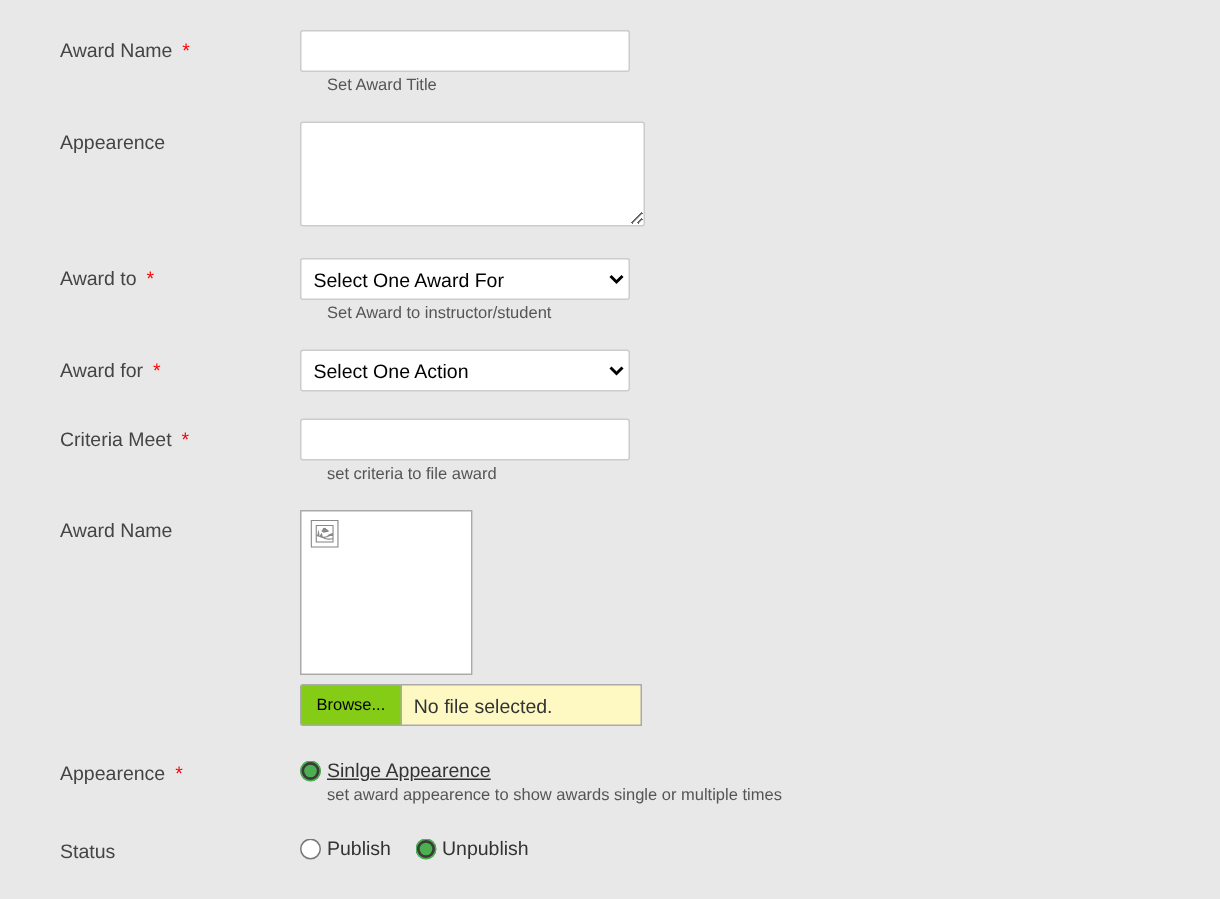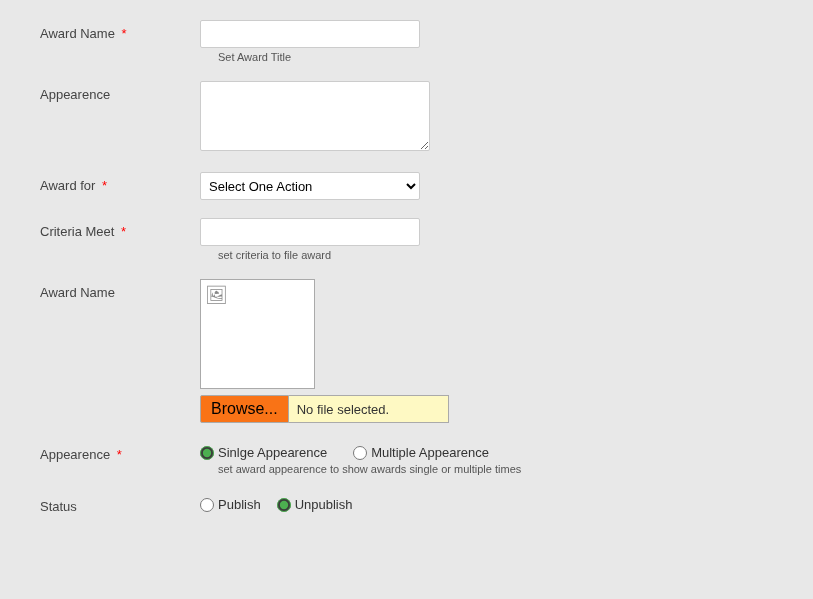--- a/index.html
+++ b/index.html
@@ -84,44 +84,45 @@
     .image-icon {
       font-size: 18px;
       color: #888;
     }
     .file-input-row {
       display: flex;
       align-items: center;
       gap: 0;
     }
     .browse-btn {
-      background: #f97316;
+      background: #84cc16;
       border: 1px solid #aaa;
       padding: 4px 10px;
-      font-size: 16px;
+      font-size: 11px;
       cursor: pointer;
       border-radius: 2px 0 0 2px;
       height: 28px;
     }
     .file-name-display {
       border: 1px solid #aaa;
       border-left: none;
       background: #fef9c3;
       padding: 4px 8px;
       font-size: 13px;
       height: 28px;
       min-width: 160px;
       line-height: 20px;
       color: #333;
     }
     .radio-group {
       display: flex;
       align-items: flex-end;
-      gap: 26px;
+      gap: 3px;
       padding-top: 4px;
+      text-decoration: underline;
     }
     .radio-label {
       display: flex;
       align-items: center;
       gap: 4px;
       font-size: 13px;
       cursor: pointer;
     }
     input[type="radio"] {
       accent-color: #4caf50;
@@ -153,20 +154,34 @@
 
   <div class="form-row">
     <div class="form-label">
       <span>Appearence</span>
     </div>
     <div class="form-control-wrap">
       <textarea style=""></textarea>
     </div>
   </div>
 
+  <div class="form-row">
+    <div class="form-label">
+      <span>Award to</span>
+      <span class="required-star">*</span>
+    </div>
+    <div class="form-control-wrap">
+      <select>
+        <option>Select One Award For</option>
+        <option>Instructor</option>
+        <option>Student</option>
+      </select>
+      <div class="hint-text">Set Award to instructor/student</div>
+    </div>
+  </div>
 
   <div class="form-row">
     <div class="form-label">
       <span>Award for</span>
       <span class="required-star">*</span>
     </div>
     <div class="form-control-wrap">
       <select>
         <option>Select One Action</option>
         <option>Complete Course</option>
@@ -205,24 +220,20 @@
   <div class="form-row">
     <div class="form-label">
       <span>Appearence</span>
       <span class="required-star">*</span>
     </div>
     <div class="form-control-wrap">
       <div class="radio-group">
         <label class="radio-label">
           <input type="radio" name="appearence" value="single" checked="" style="">
           <span>Sinlge Appearence</span>
-        </label>
-        <label class="radio-label">
-          <input type="radio" name="appearence" value="multiple" style="">
-          <span>Multiple Appearence</span>
         </label>
       </div>
       <div class="hint-text">set award appearence to show awards single or multiple times</div>
     </div>
   </div>
 
   <div class="form-row">
     <div class="form-label">
       <span>Status</span>
     </div>

